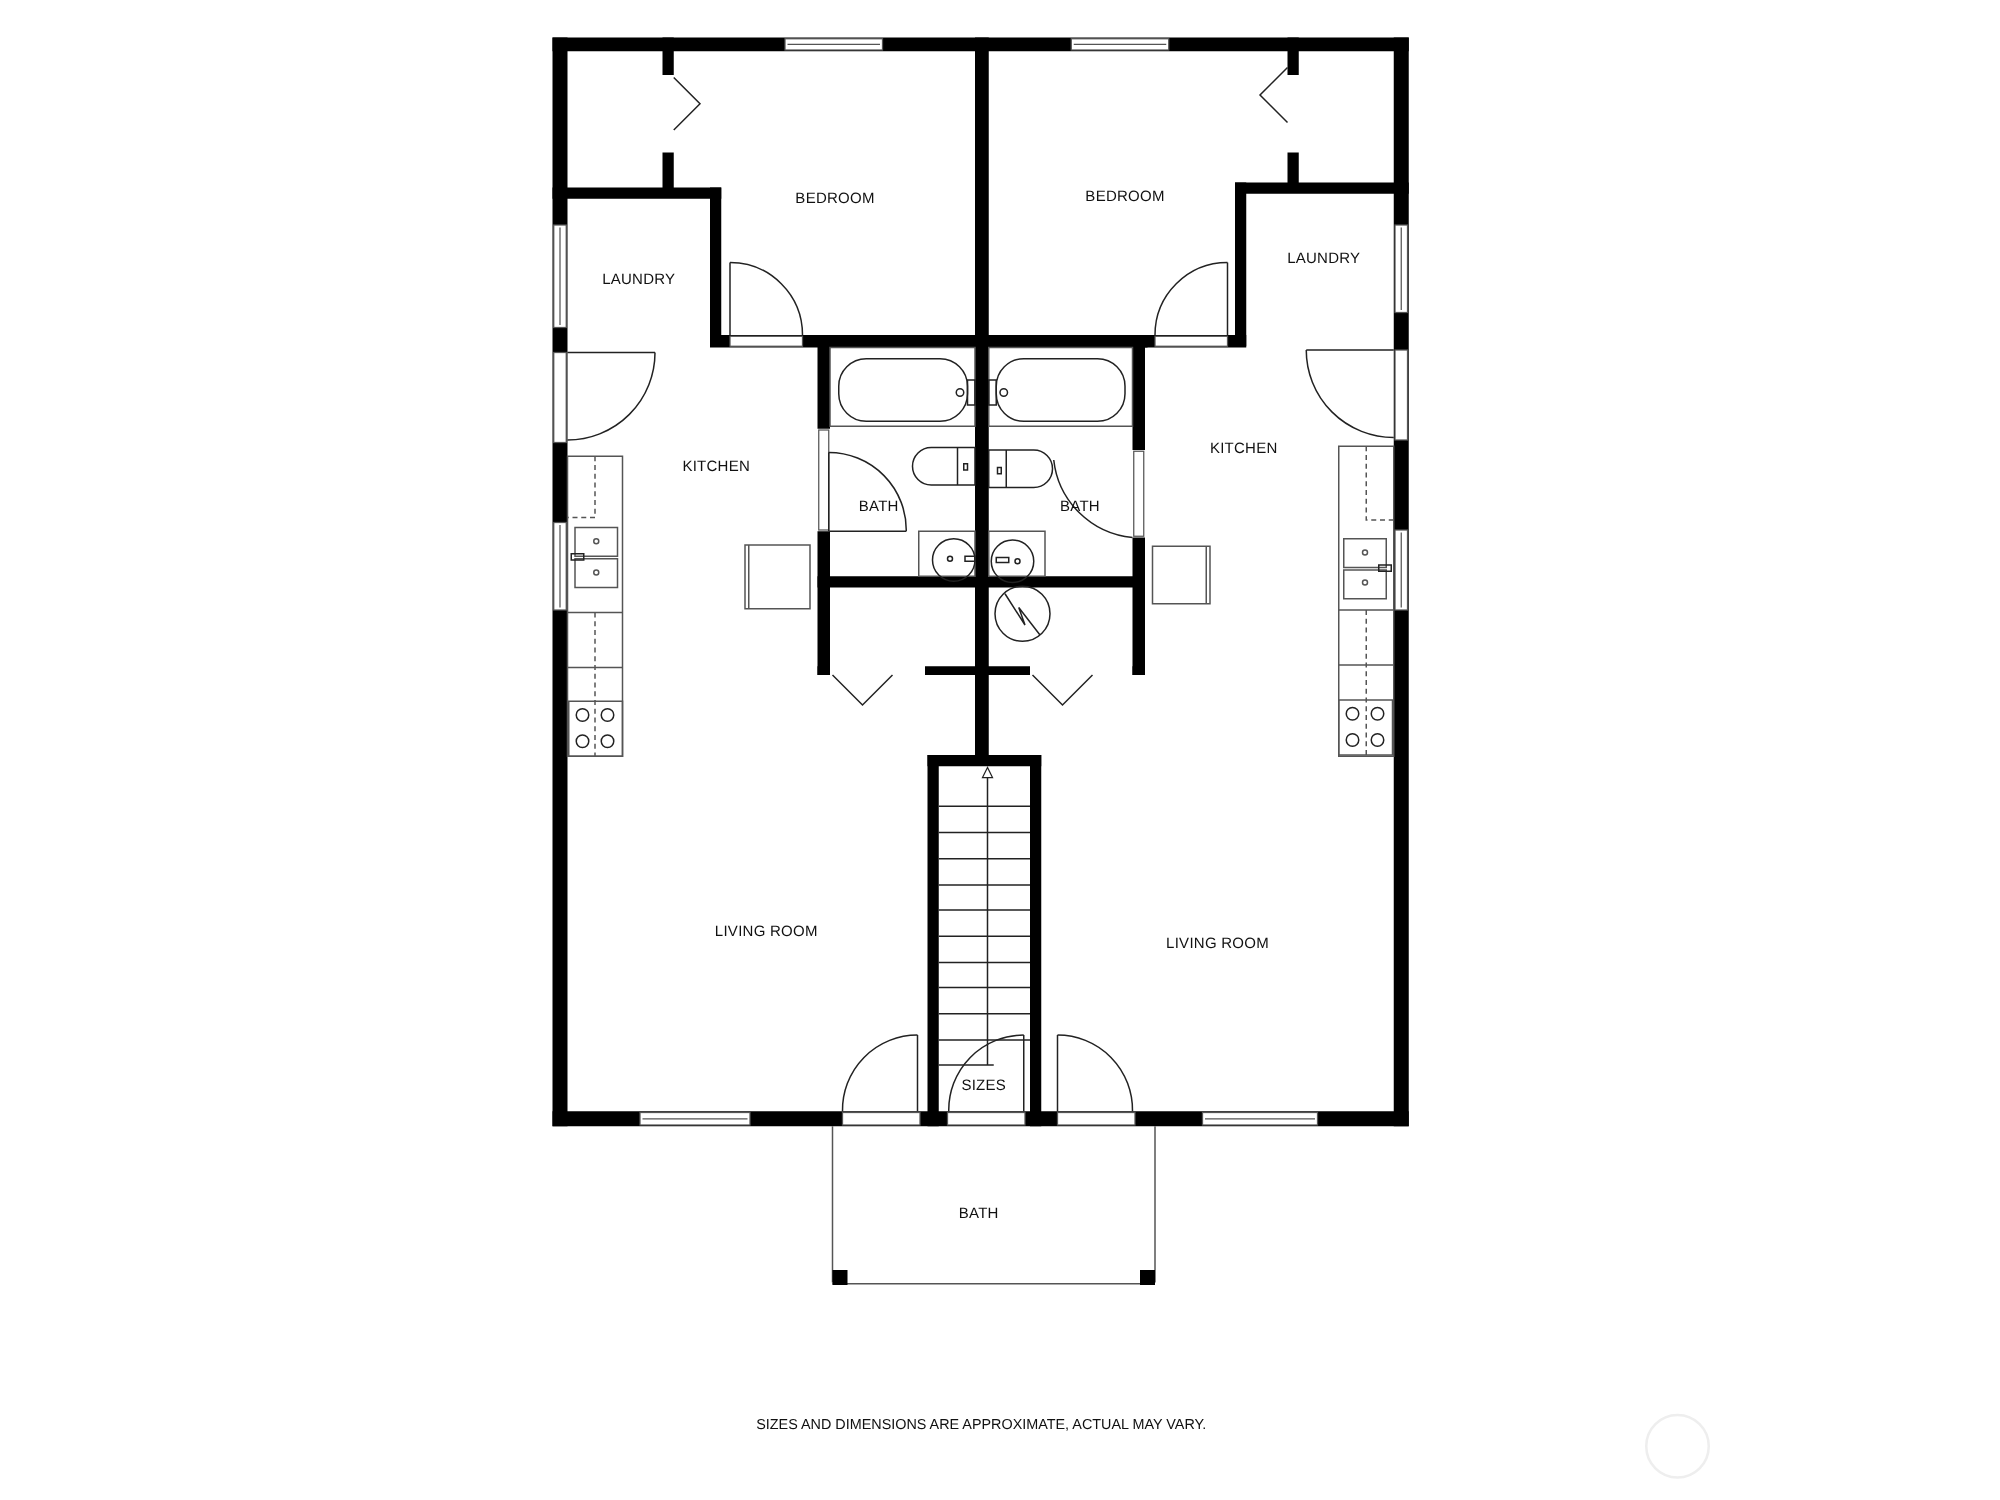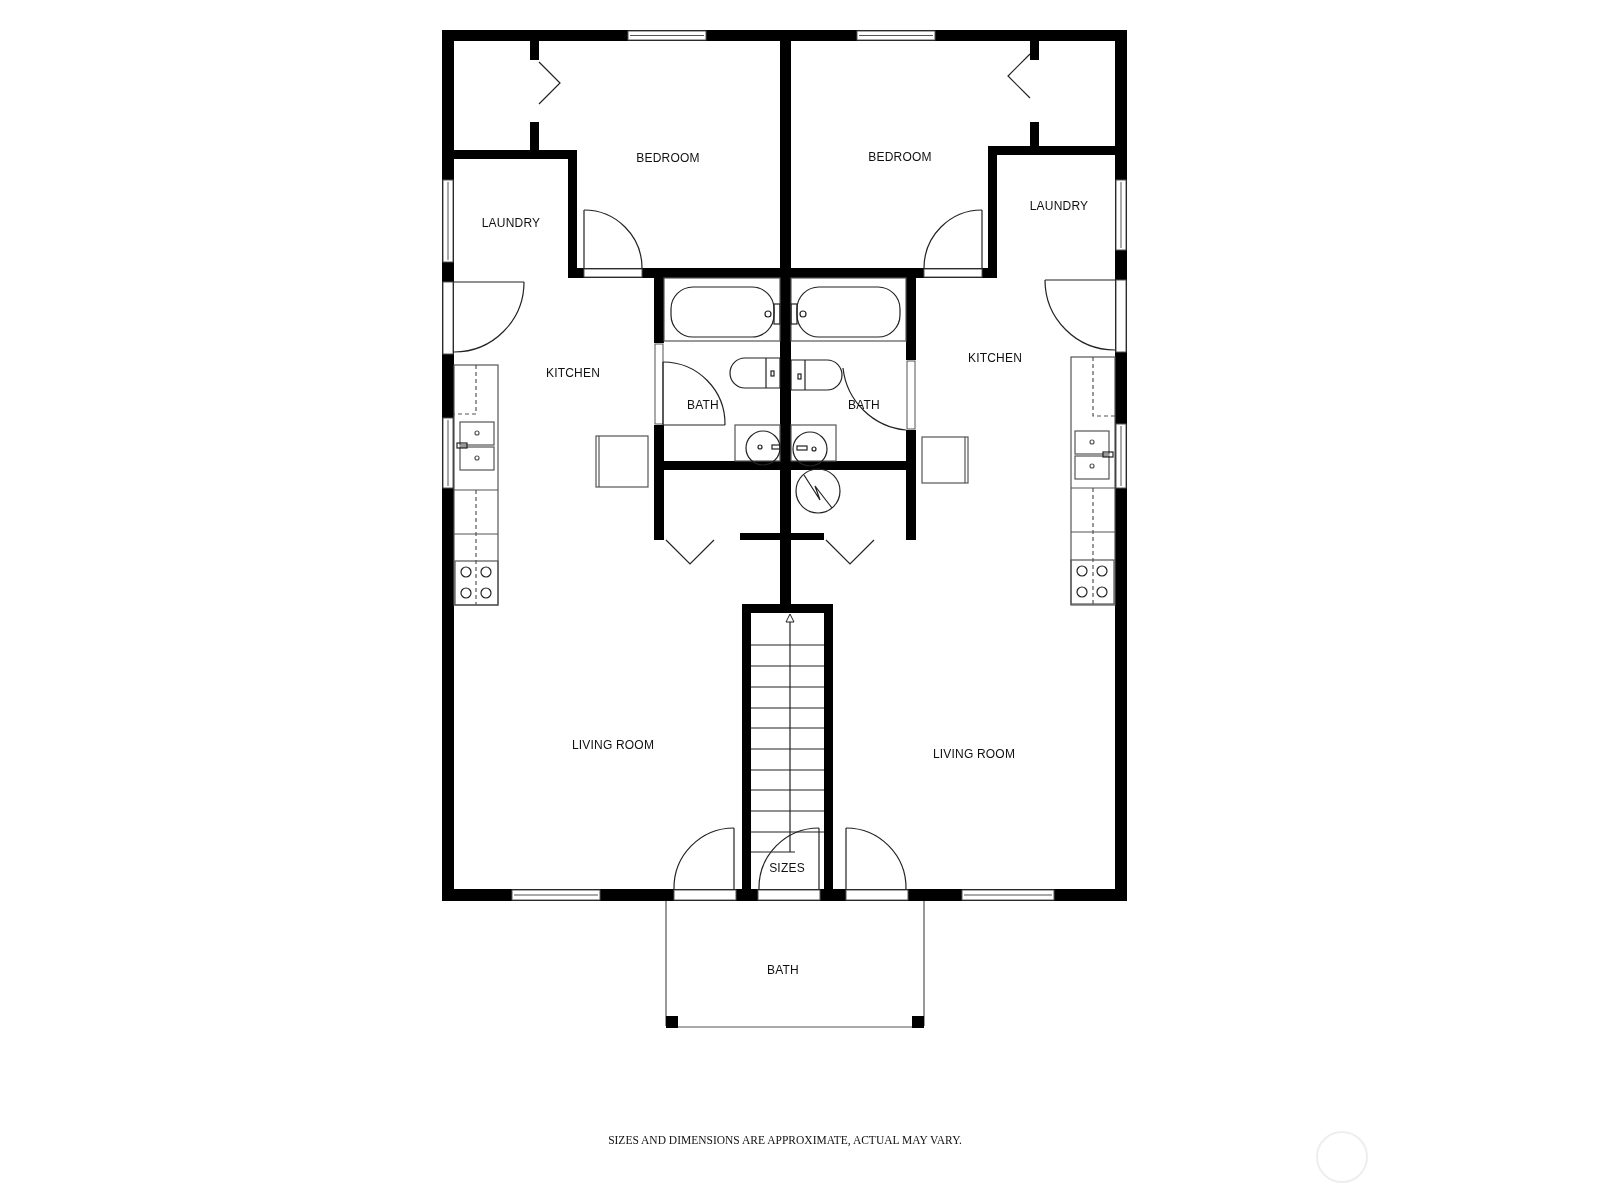--- a/index.html
+++ b/index.html
@@ -11,21 +11,21 @@
       font-size: 12px;
       color: #111111;
       white-space: nowrap;
       transform: translate(-50%, -50%);
       letter-spacing: 0.2px;
     }
     .disclaimer {
       position: absolute;
       left: 785px; top: 1140px;
       transform: translate(-50%, -50%);
-      font-family: Liberation Serif, serif;
+      font-family: Liberation Sans, sans-serif;
       font-size: 11.5px;
       color: #111111;
       white-space: nowrap;
     }
     .logo-mark {
       position: absolute;
       left: 1316px; top: 1131px;
       width: 52px; height: 52px;
       border: 2px solid #eeeeee;
       border-radius: 50%;

